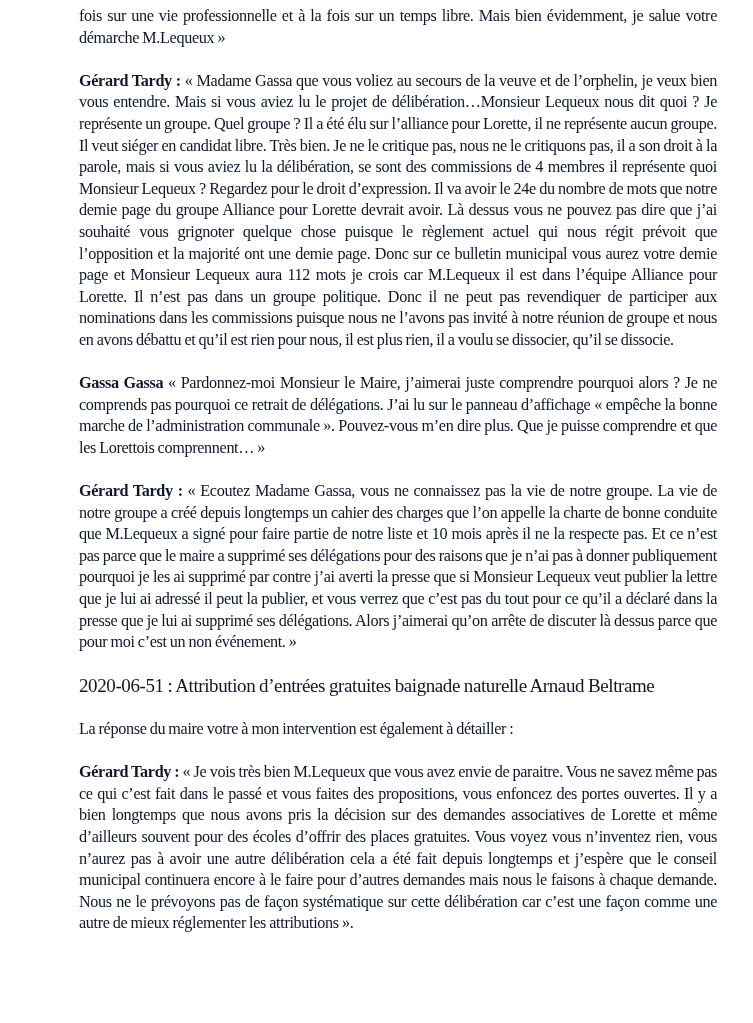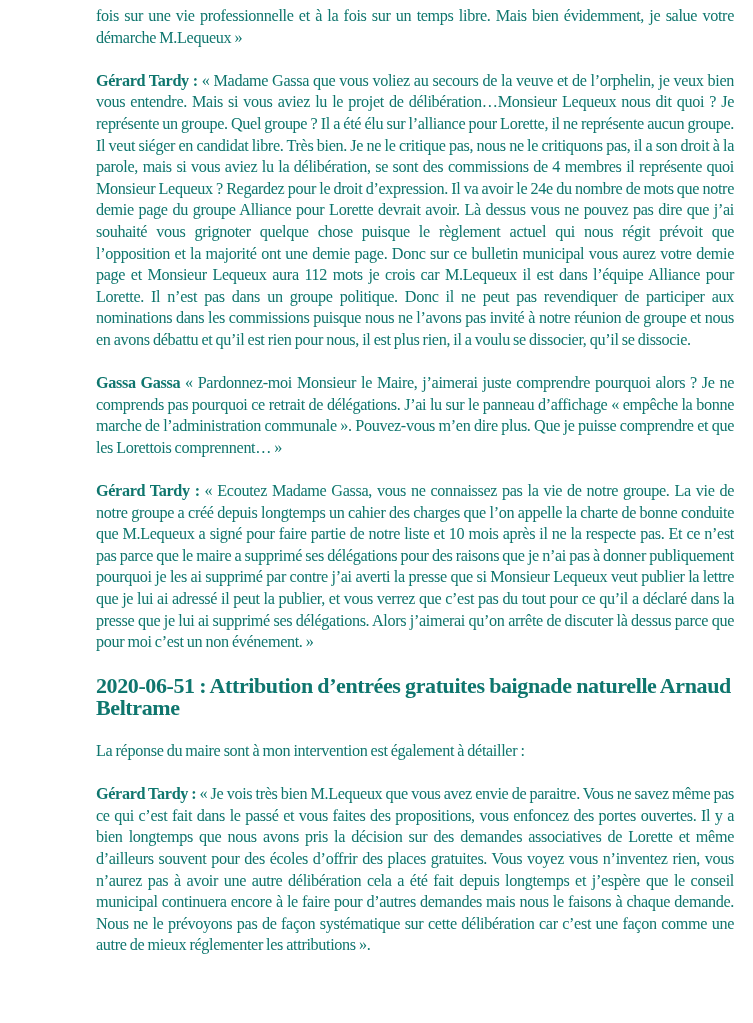--- a/index.html
+++ b/index.html
@@ -1,25 +1,25 @@
 <!DOCTYPE html>
 <html><head>
 <meta charset="utf-8">
 <style>
   html, body { margin: 0; padding: 0; background: #ffffff; }
   body { width: 753px; height: 1023px; overflow: hidden; position: relative; }
   .page {
-    position: absolute; left: 96px; top: 6px; width: 638px;
+    position: absolute; left: 79px; top: 6px; width: 638px;
     font-family: "Liberation Serif", serif;
-    font-size: 16.2px; line-height: 21.6px; color: #0f766e;
+    font-size: 16.2px; line-height: 21.6px; color: #0f172a;
     letter-spacing: -0.35px; word-spacing: -0.5px;
   }
   p { margin: 0 0 21.6px 0; text-align: justify; }
   .speaker { font-weight: bold; margin-top: 28px; }
-  h2 { margin: 0 0 21.6px 0; font-size: 22px; font-weight: bold; line-height: 22px; letter-spacing: -0.4px; }
+  h2 { margin: 0 0 21.6px 0; font-size: 19px; font-weight: normal; line-height: 22px; letter-spacing: -0.4px; }
 </style>
 </head>
 <body>
 
 <div class="page">
   <p>
     <span>fois sur une vie professionnelle et à la fois sur un temps libre. Mais bien évidemment, je salue votre démarche M.Lequeux »</span>
   </p>
 
   <p>
@@ -29,18 +29,18 @@
   <p>
     <span class="speaker">Gassa Gassa</span><span> « Pardonnez-moi Monsieur le Maire, j’aimerai juste comprendre pourquoi alors ? Je ne comprends pas pourquoi ce retrait de délégations. J’ai lu sur le panneau d’affichage « empêche la bonne marche de l’administration communale ». Pouvez-vous m’en dire plus. Que je puisse comprendre et que les Lorettois comprennent… »</span>
   </p>
 
   <p>
     <span class="speaker">Gérard Tardy :</span><span> « Ecoutez Madame Gassa, vous ne connaissez pas la vie de notre groupe. La vie de notre groupe a créé depuis longtemps un cahier des charges que l’on appelle la charte de bonne conduite que M.Lequeux a signé pour faire partie de notre liste et 10 mois après il ne la respecte pas. Et ce n’est pas parce que le maire a supprimé ses délégations pour des raisons que je n’ai pas à donner publiquement pourquoi je les ai supprimé par contre j’ai averti la presse que si Monsieur Lequeux veut publier la lettre que je lui ai adressé il peut la publier, et vous verrez que c’est pas du tout pour ce qu’il a déclaré dans la presse que je lui ai supprimé ses délégations. Alors j’aimerai qu’on arrête de discuter là dessus parce que pour moi c’est un non événement. »</span>
   </p>
 
   <h2>2020-06-51 : Attribution d’entrées gratuites baignade naturelle Arnaud Beltrame</h2>
 
-  <p>La réponse du maire sont à mon intervention est également à détailler :</p>
+  <p>La réponse du maire votre à mon intervention est également à détailler :</p>
 
   <p>
     <span class="speaker">Gérard Tardy :</span><span> « Je vois très bien M.Lequeux que vous avez envie de paraitre. Vous ne savez même pas ce qui c’est fait dans le passé et vous faites des propositions, vous enfoncez des portes ouvertes. Il y a bien longtemps que nous avons pris la décision sur des demandes associatives de Lorette et même d’ailleurs souvent pour des écoles d’offrir des places gratuites. Vous voyez vous n’inventez rien, vous n’aurez pas à avoir une autre délibération cela a été fait depuis longtemps et j’espère que le conseil municipal continuera encore à le faire pour d’autres demandes mais nous le faisons à chaque demande. Nous ne le prévoyons pas de façon systématique sur cette délibération car c’est une façon comme une autre de mieux réglementer les attributions ».</span>
   </p>
 </div>
 
 </body></html>

